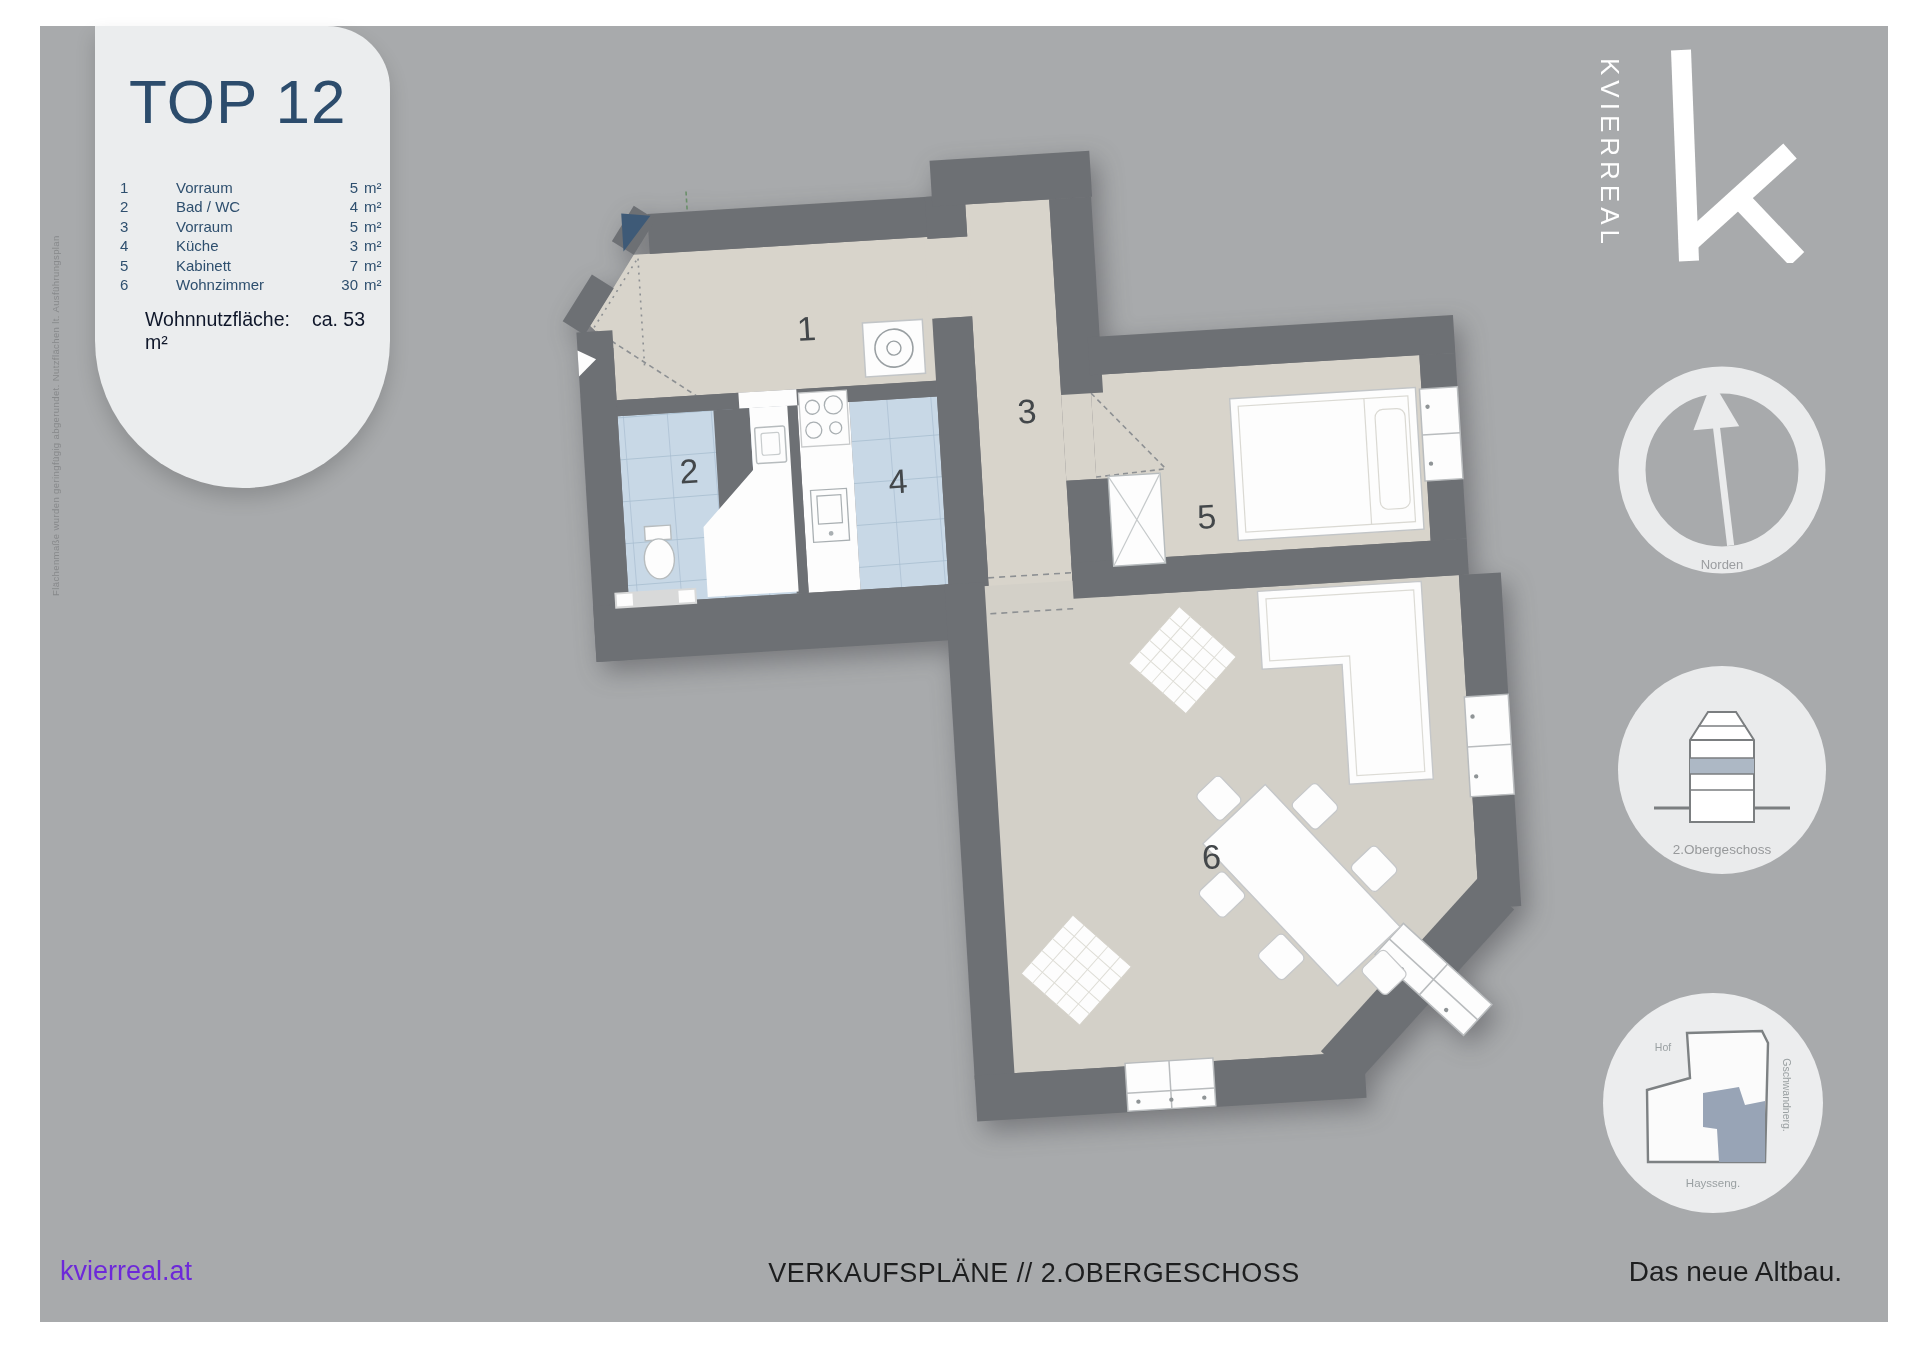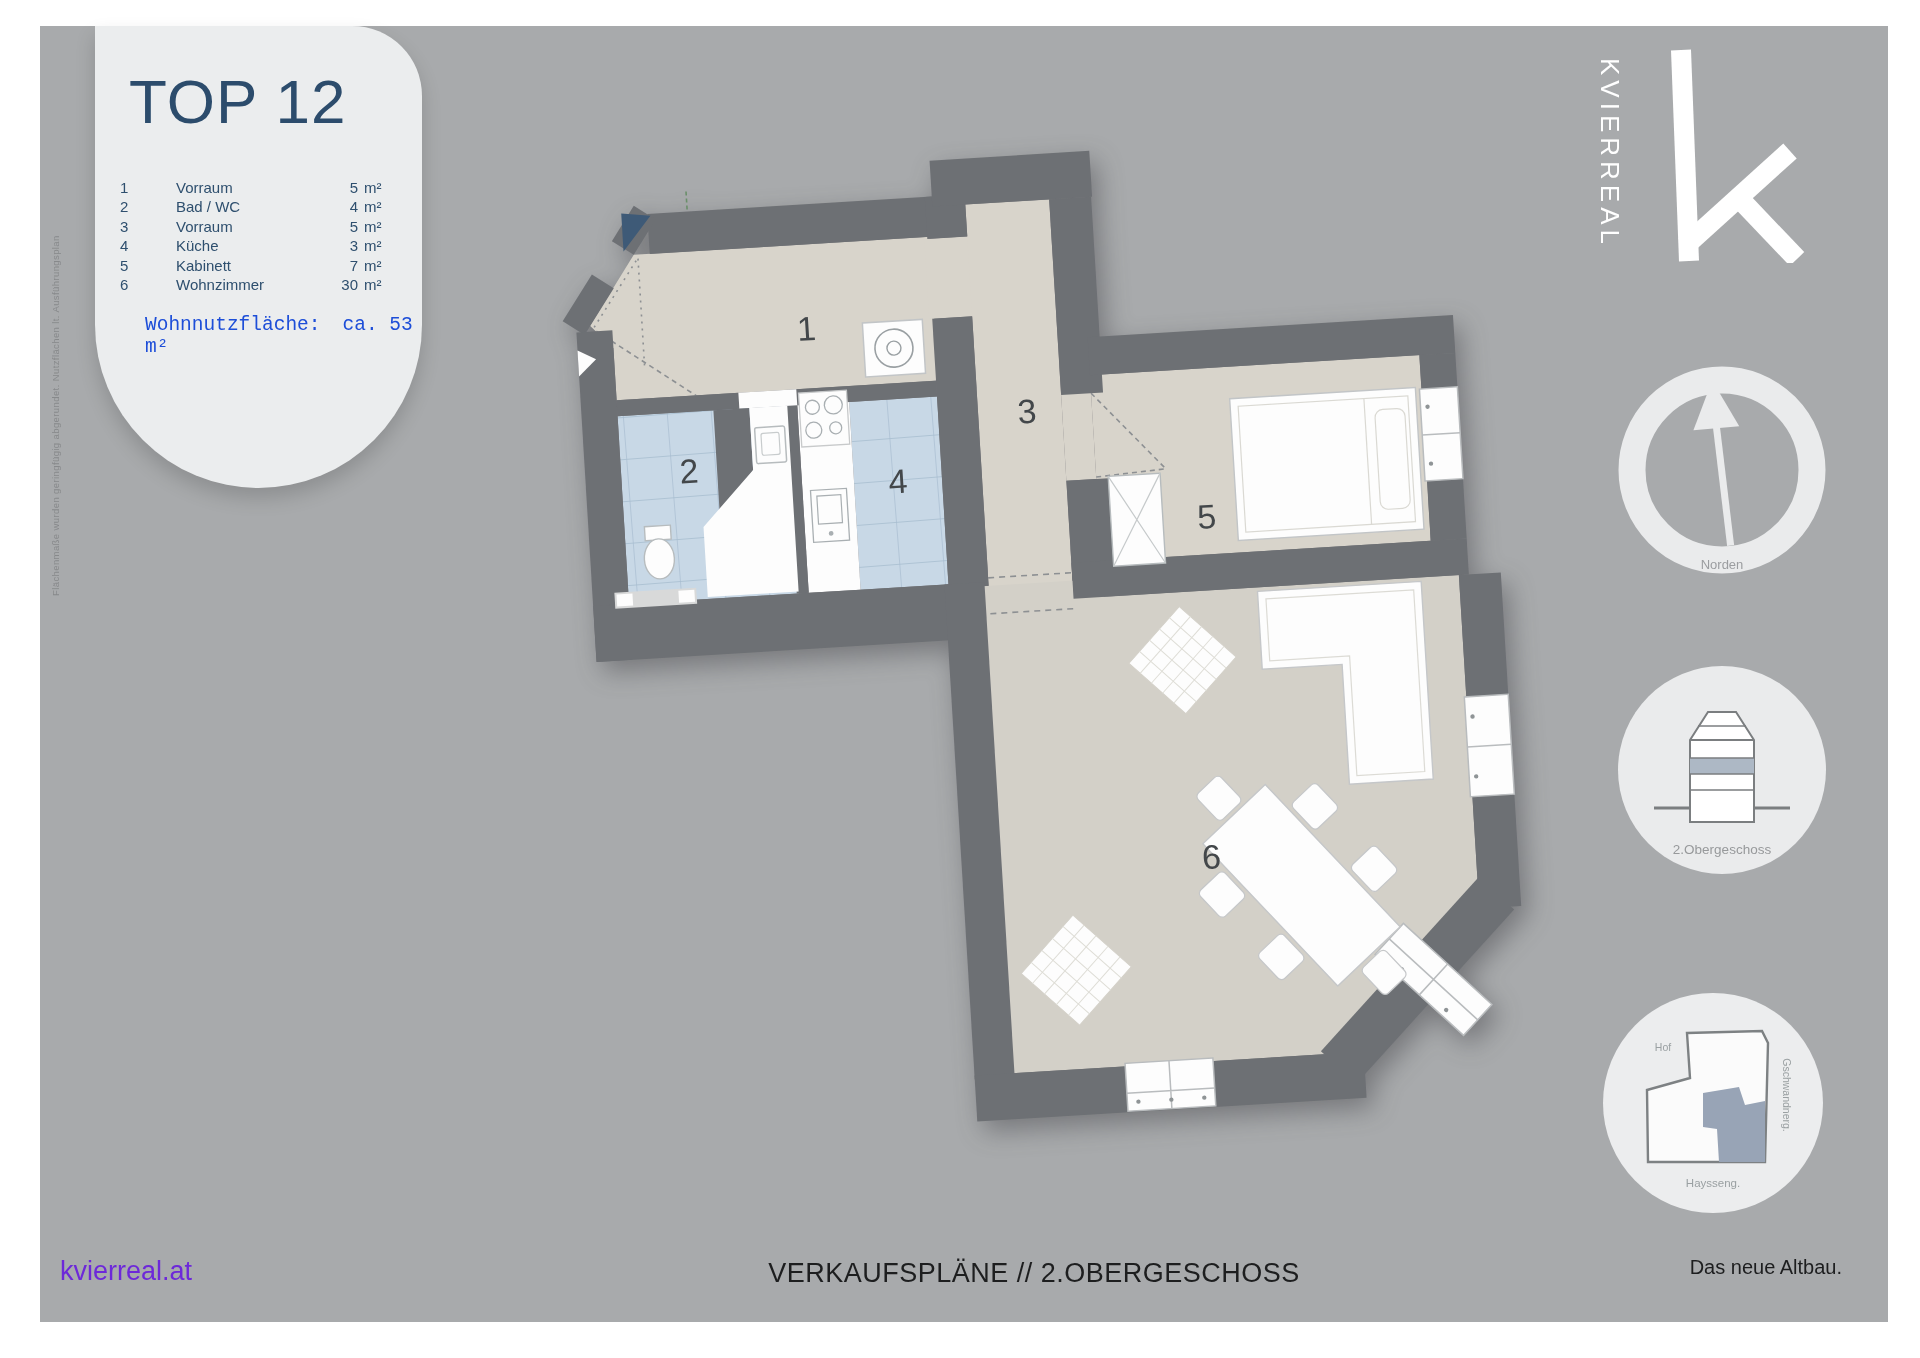--- a/index.html
+++ b/index.html
@@ -1,28 +1,28 @@
 <!DOCTYPE html>
 <html><head>
 <meta charset="utf-8">
 <style>
   html,body{margin:0;padding:0;background:#ffffff;}
   .page{position:relative;width:1920px;height:1358px;background:#ffffff;overflow:hidden;
         font-family:"Liberation Sans", sans-serif;}
   .canvas{position:absolute;left:40px;top:26px;width:1848px;height:1296px;background:#a8aaac;}
 
   
-  .panel{position:absolute;left:95px;top:26px;width:327px;height:462px;background:#ebedee;
+  .panel{position:absolute;left:95px;top:26px;width:295px;height:462px;background:#ebedee;
          border-radius:0 70px 164px 164px;box-shadow:0 10px 20px rgba(0,0,0,.16);}
   .panel-title{position:absolute;left:34px;top:40px;font-size:62px;font-weight:500;
                letter-spacing:1px;color:#2c4c6c;}
   .room-table{position:absolute;left:25px;top:152px;width:285px;font-size:15px;color:#2e4f6e;}
   .room-row{display:grid;grid-template-columns:56px 158px 30px 36px;line-height:19.4px;}
   .room-row .val{text-align:right;padding-right:6px;}
-  .panel-total{position:absolute;left:50px;top:288px;font-size:19.5px;color:#1d4ed8;font-family:Liberation Mono, monospace;}
+  .panel-total{position:absolute;left:50px;top:282px;font-size:19.5px;color:#0f172a;}
   .panel-total .tv{margin-left:22px;}
 
   
   .disclaimer{position:absolute;left:50px;top:160px;height:436px;writing-mode:vertical-rl;
               transform:rotate(180deg);font-size:9.5px;letter-spacing:.4px;color:#87898b;}
 
   
   .plan-svg{position:absolute;left:530px;top:120px;
             filter:drop-shadow(7px 10px 13px rgba(40,40,45,.38));}
   .plan-label{font-size:34px;fill:#43474a;}
@@ -32,21 +32,21 @@
               font-size:26px;font-weight:300;letter-spacing:5px;color:#ffffff;}
   .klogo{position:absolute;left:1655px;top:48px;}
 
   
   .badge{position:absolute;}
 
   
   .foot{position:absolute;color:#1d1e1f;}
   .foot-left{left:60px;top:1256px;font-size:27px;font-weight:500;}
   .foot-center{left:148px;right:0;top:1258px;text-align:center;font-size:27px;letter-spacing:.5px;}
-  .foot-right{right:78px;top:1256px;font-size:20px;text-align:center;}
+  .foot-right{right:78px;top:1256px;font-size:28px;text-align:center;}
   a.plain{color:#6d28d9;text-decoration:none;}
 </style>
 </head>
 <body>
 
 <div class="page">
   <div class="canvas"></div>
 
   <div class="disclaimer">Flächenmaße wurden geringfügig abgerundet. Nutzflächen lt. Ausführungsplan</div>
 

